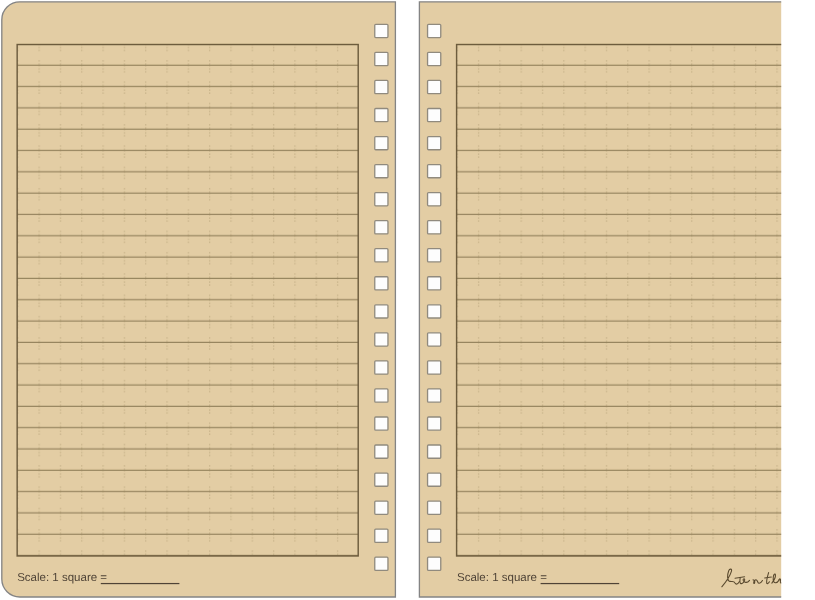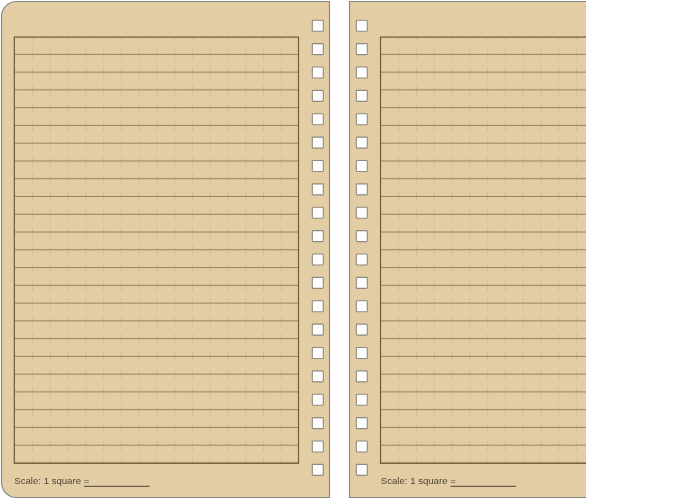--- a/index.html
+++ b/index.html
@@ -1,16 +1,16 @@
 <!DOCTYPE html>
 <html><head>
 <meta charset="utf-8">
 <style>
   html,body{margin:0;padding:0;background:#ffffff;}
-  #stage{position:relative;width:586px;height:500px;overflow:hidden;}
+  #stage{position:relative;width:651px;height:500px;overflow:hidden;}
   svg{display:block;}
 </style>
 </head>
 <body>
 <div id="stage">
 <svg width="679" height="500" viewBox="0 0 679 500">
   <defs>
     <pattern id="grid" width="17.765" height="17.765" patternUnits="userSpaceOnUse">
       <line x1="0.55" y1="13.2" x2="0.55" y2="17.765" stroke="#c2ad84" stroke-width="1" stroke-dasharray="1 1.5"></line>
       <line x1="0.55" y1="0" x2="0.55" y2="6.3" stroke="#c2ad84" stroke-width="1" stroke-dasharray="1 1.5" stroke-dashoffset="0.5"></line>

